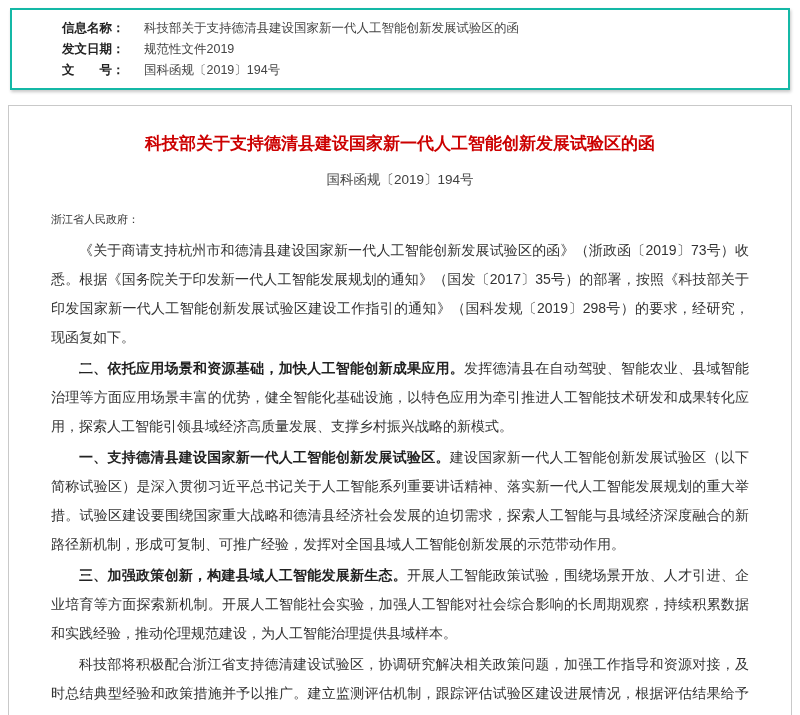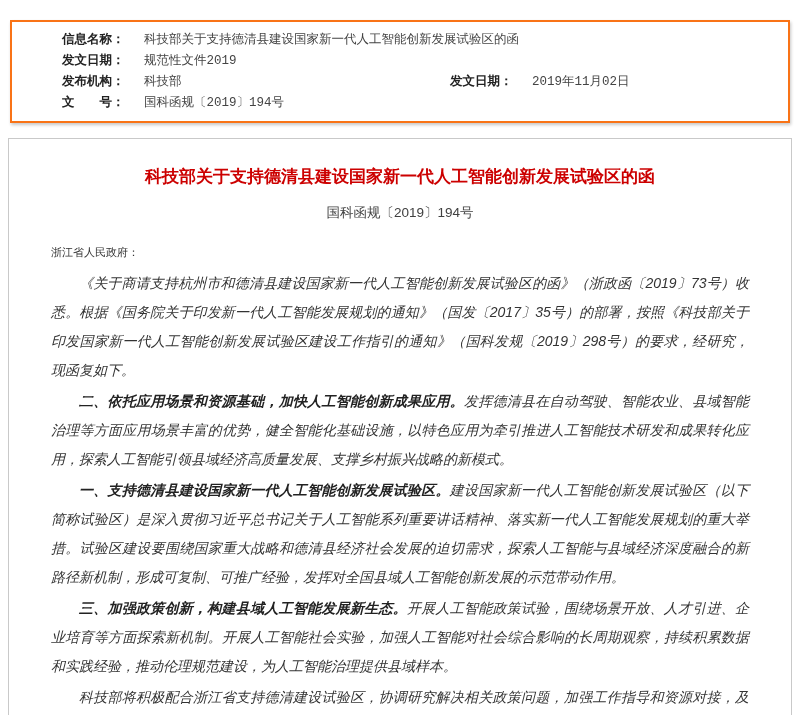--- a/index.html
+++ b/index.html
@@ -6,26 +6,25 @@
   html, body {
     margin: 0; padding: 0;
     width: 800px; height: 715px;
     background: #ffffff;
     overflow: hidden;
     font-family: "Liberation Sans", "DejaVu Sans", sans-serif;
   }
 
   
   .meta-box {
-    margin: 20px 10px 0 10px;
-    border: 2px solid #f97316;
+    margin: 8px 10px 0 10px;
+    border: 2px solid #14b8a6;
     box-shadow: 1px 2px 3px rgba(0,0,0,0.22);
     background: #ffffff;
     padding: 8px 0 7px 0;
-    font-family: Liberation Mono, monospace;
   }
   .meta-row { display: flex; line-height: 21px; font-size: 12.5px; }
   .meta-cell { flex: 1; display: flex; min-width: 0; }
   .meta-cell.wide { flex: 2; }
   .meta-label {
     font-weight: bold; color: #222222;
     width: 82px; margin-left: 50px;
     white-space: pre; flex: none;
   }
   .meta-value { color: #444444; white-space: nowrap; overflow: hidden; }
@@ -46,48 +45,38 @@
   .doc-number {
     text-align: center; font-size: 13.5px; color: #404040;
     margin-top: 14px;
   }
   .doc-body { margin-top: 16px; }
   .salutation {
     font-size: 11px; color: #333333; line-height: 29px;
   }
   .para {
     font-size: 14px; color: #333333; line-height: 29px;
-    text-indent: 2em; margin: 2px 0; text-align: justify; font-style: italic;
+    text-indent: 2em; margin: 2px 0; text-align: justify;
   }
   .para .lead { font-weight: bold; color: #222222; }
 </style>
 </head>
 <body>
 
 <div class="meta-box">
   <div class="meta-row">
     <div class="meta-cell wide">
       <span class="meta-label">信息名称：</span>
       <span class="meta-value">科技部关于支持德清县建设国家新一代人工智能创新发展试验区的函</span>
     </div>
   </div>
   <div class="meta-row">
     <div class="meta-cell">
       <span class="meta-label">发文日期：</span>
       <span class="meta-value">规范性文件2019</span>
-    </div>
-  </div>
-  <div class="meta-row">
-    <div class="meta-cell">
-      <span class="meta-label">发布机构：</span>
-      <span class="meta-value">科技部</span>
-    </div>
-    <div class="meta-cell">
-      <span class="meta-label">发文日期：</span>
-      <span class="meta-value">2019年11月02日</span>
     </div>
   </div>
   <div class="meta-row">
     <div class="meta-cell">
       <span class="meta-label">文　　号：</span>
       <span class="meta-value">国科函规〔2019〕194号</span>
     </div>
   </div>
 </div>
 

